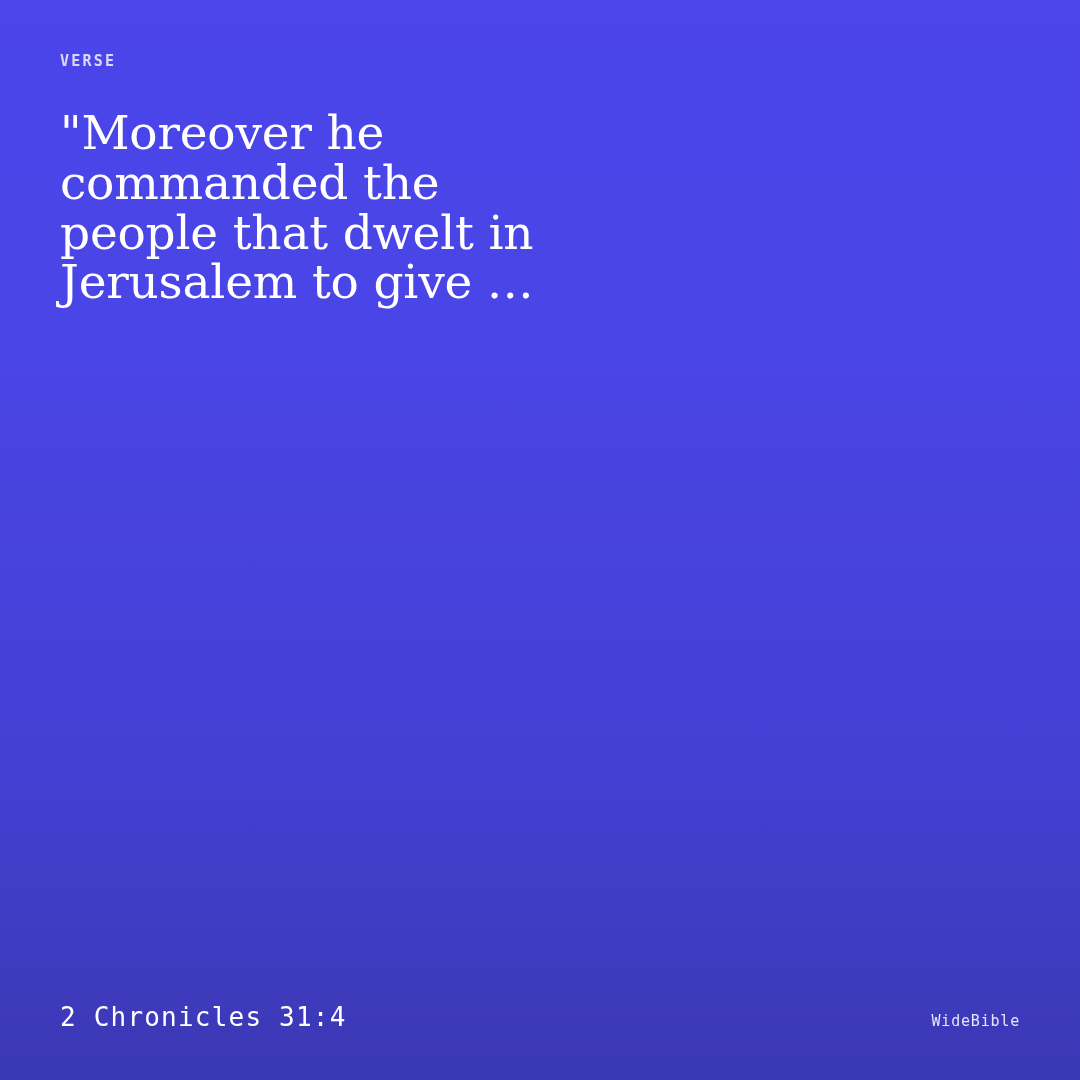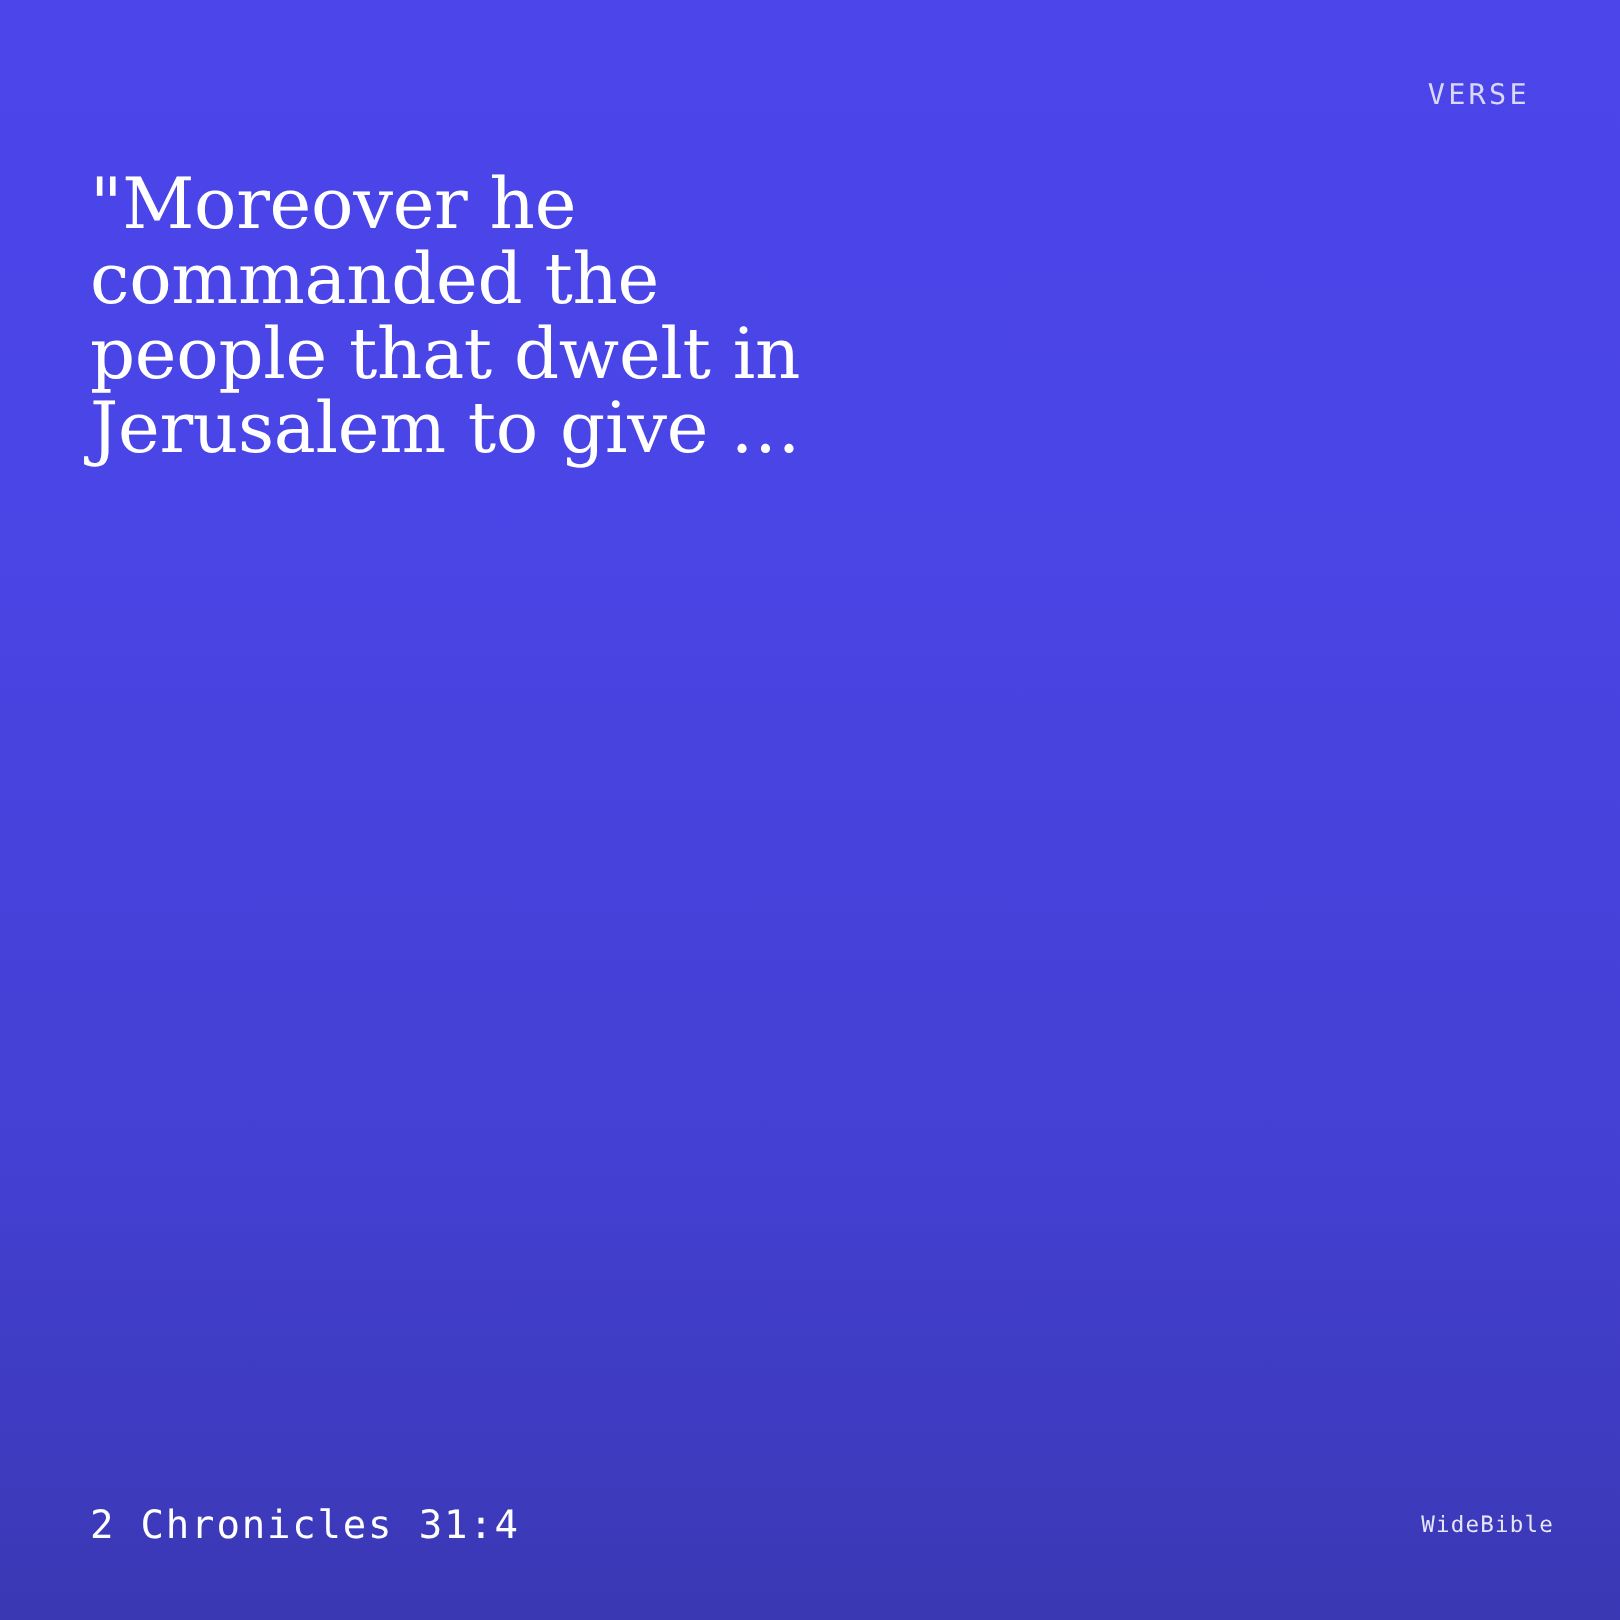--- a/index.html
+++ b/index.html
@@ -16,46 +16,45 @@
     position: relative;
     box-sizing: border-box;
     width: 1080px;
     height: 1080px;
     background: linear-gradient(180deg, #4b45ea 0%, #4a45e6 30%, #4440d4 70%, #3b38b4 100%);
     padding: 52px 60px 52px 60px;
     color: #ffffff;
   }
   .eyebrow {
     font-family: "DejaVu Sans Mono", "Liberation Mono", monospace;
-    font-size: 19px;
+    font-size: 15px;
     letter-spacing: 2.2px;
-    font-weight: 400;
+    font-weight: 700;
     color: #e6e5fb;
     opacity: 0.92;
     margin: 0 0 38px 0;
-    text-align: right;
   }
   .verse {
     font-family: "DejaVu Serif", "Liberation Serif", serif;
     font-size: 47px;
     line-height: 1.06;
     font-weight: 400;
     color: #ffffff;
     letter-spacing: -0.2px;
     max-width: 600px;
     margin: 0;
     white-space: pre-line;
   }
   .footer {
     position: absolute;
     left: 60px;
-    right: 44px;
+    right: 60px;
     bottom: 48px;
     display: flex;
-    align-items: center;
+    align-items: flex-end;
     justify-content: space-between;
   }
   .reference {
     font-family: "DejaVu Sans Mono", "Liberation Mono", monospace;
     font-size: 26px;
     letter-spacing: 1.2px;
     color: #ffffff;
     font-weight: 400;
   }
   .brand {

